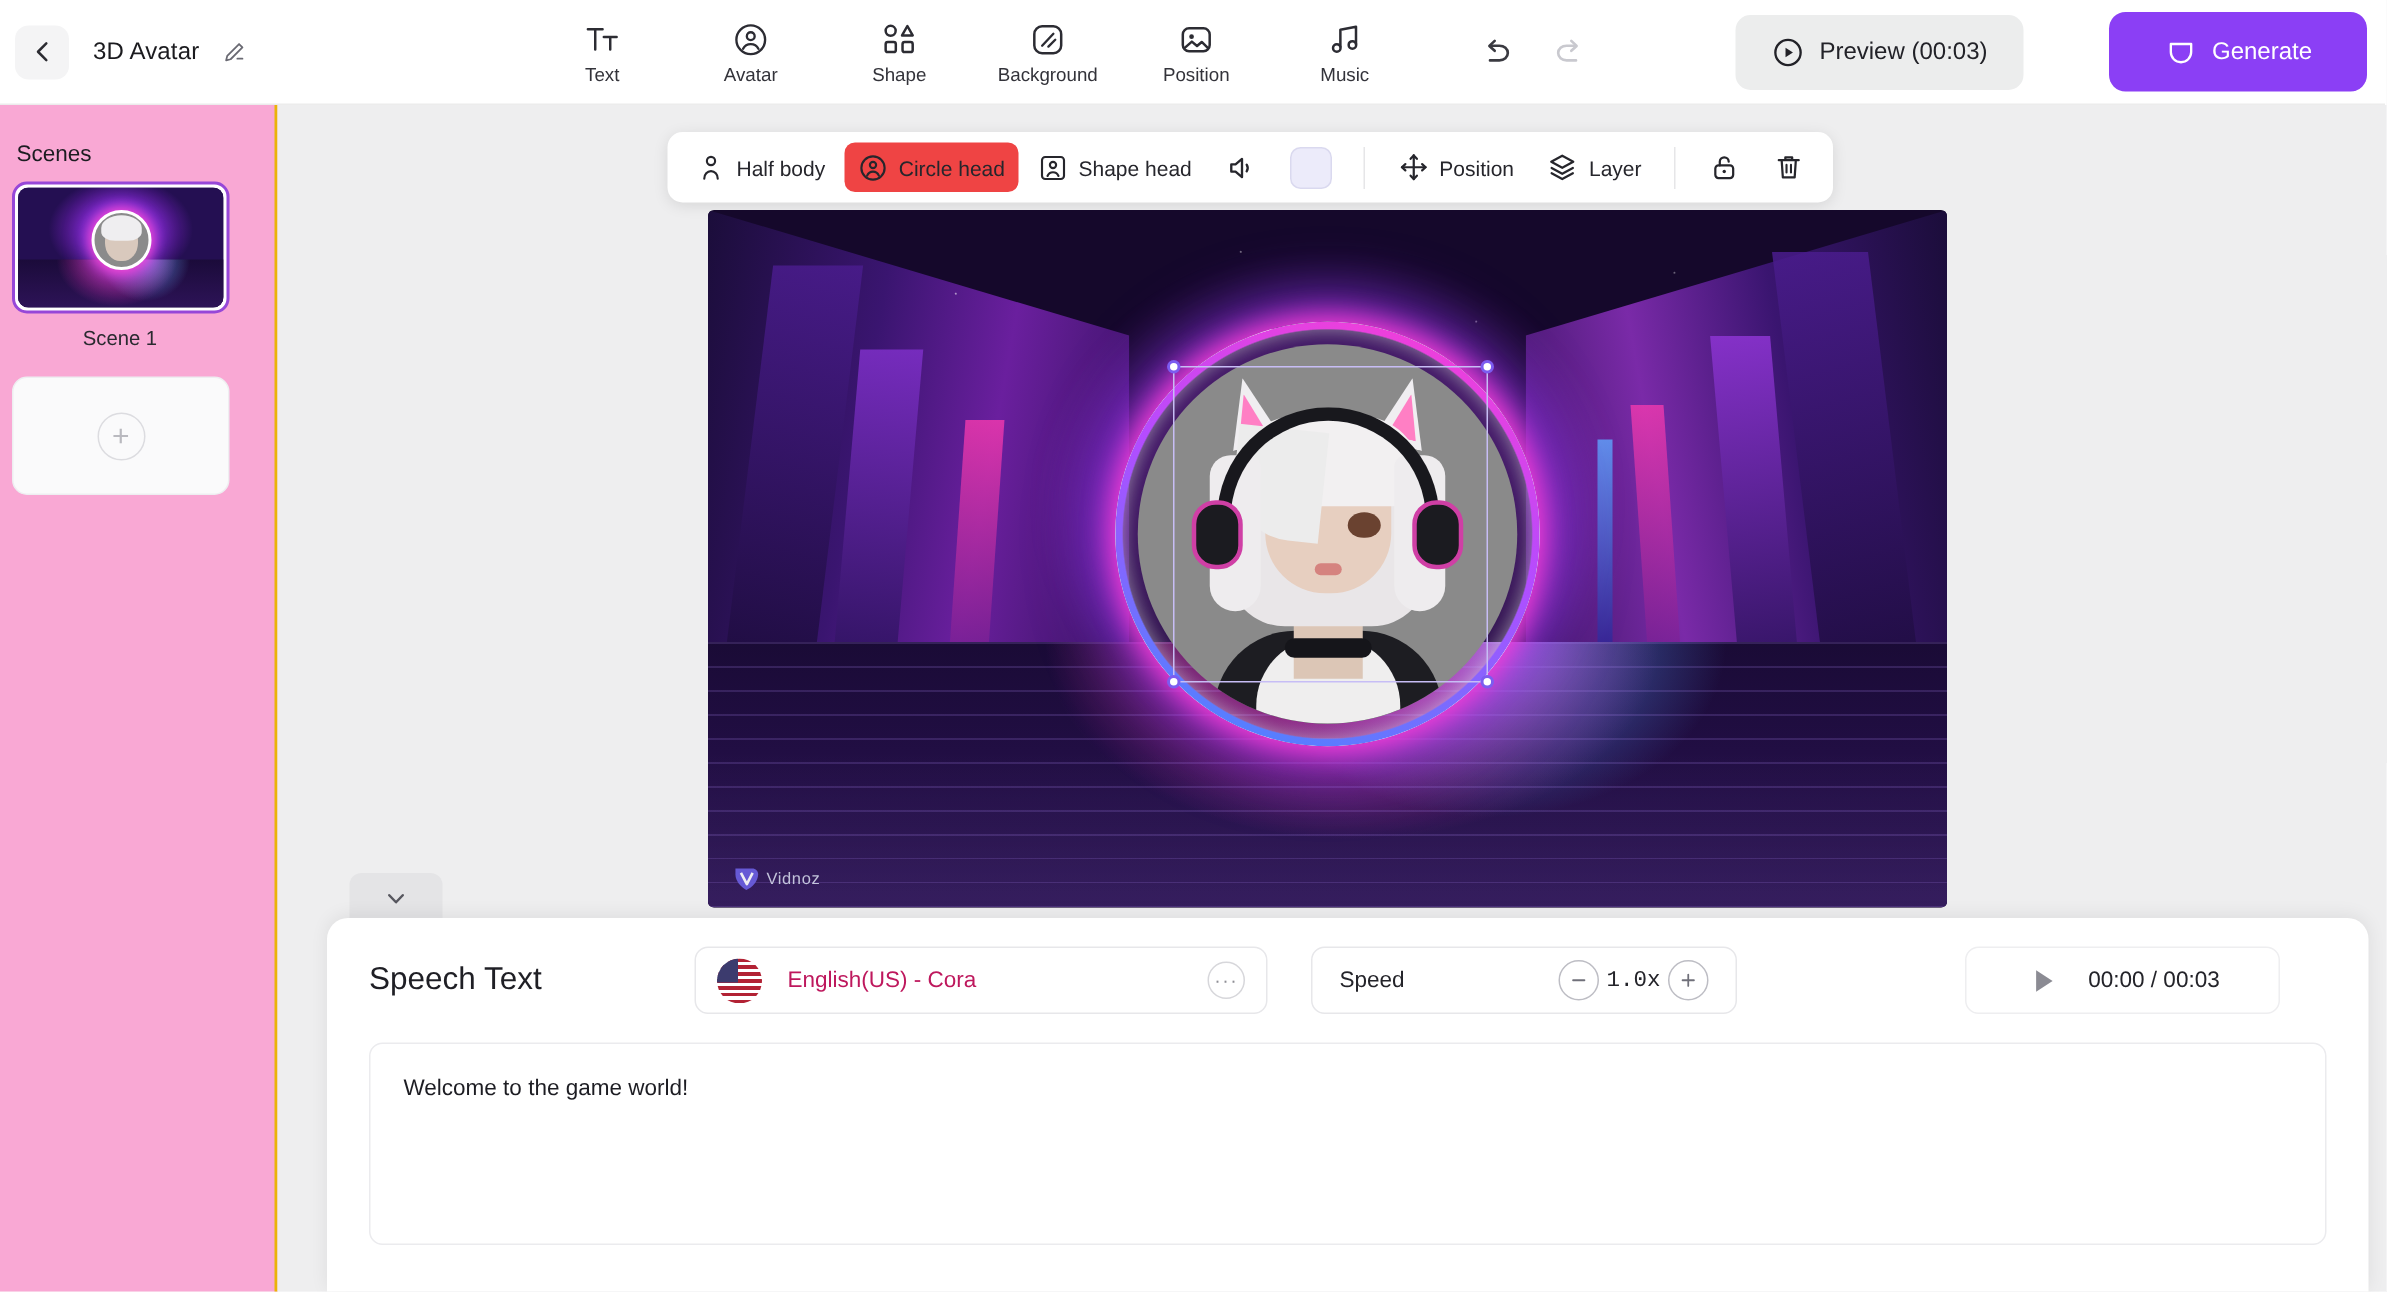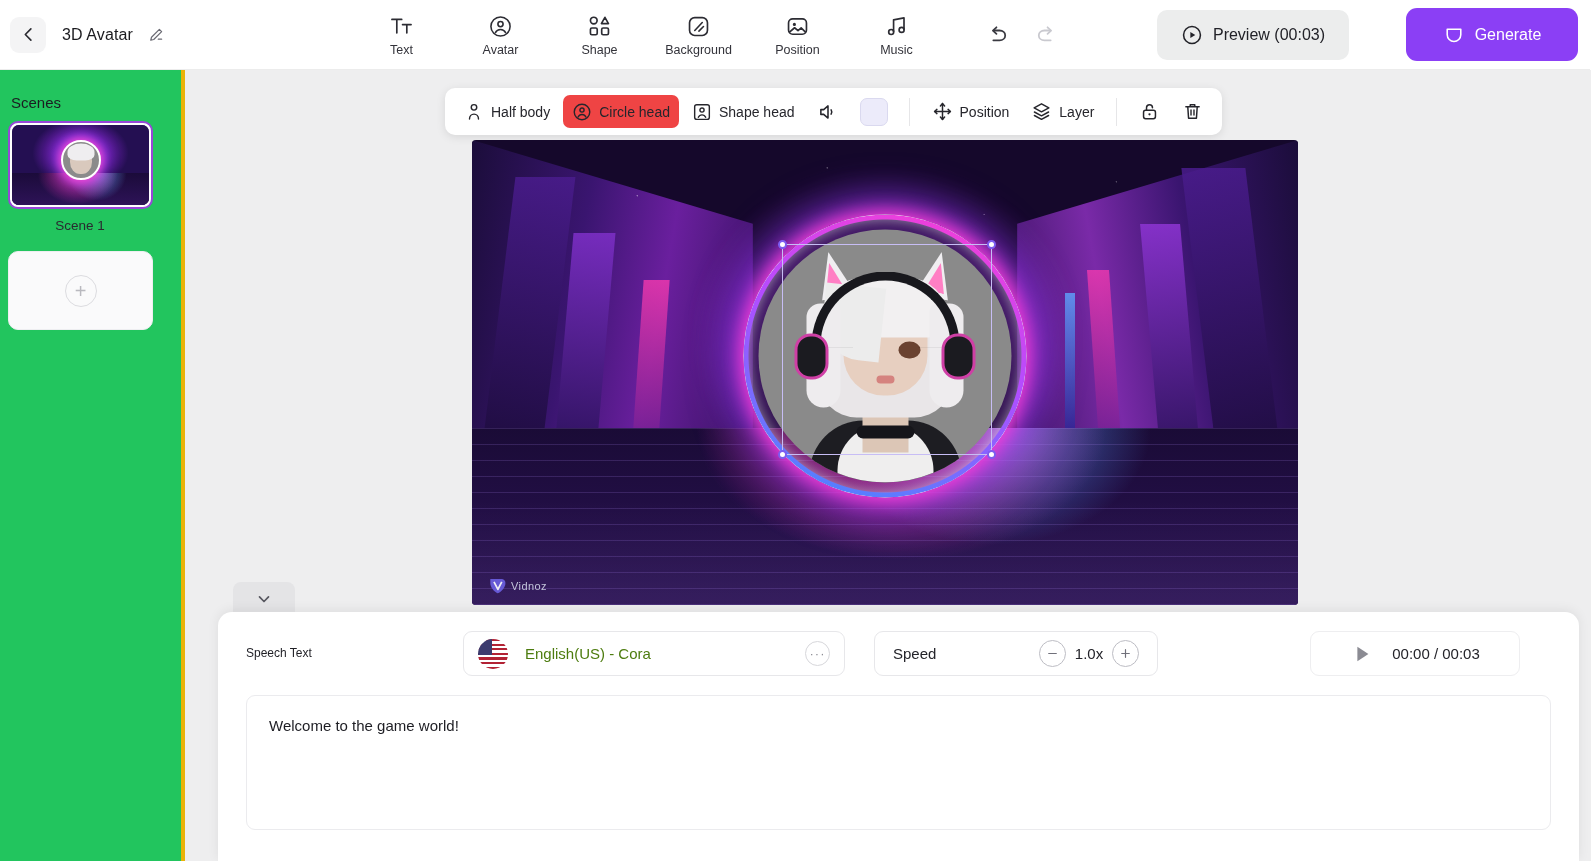--- a/index.html
+++ b/index.html
@@ -60,21 +60,21 @@
     width: 172px; height: 53px;
     background: #8b3ff5; border-radius: 11px;
     display: flex; align-items: center; justify-content: center; gap: 10px;
     cursor: pointer;
   }
   .generate-btn .txt { font-size: 16px; color: #ffffff; }
 
   
   .sidebar {
     position: absolute; left: 0; top: 70px; width: 185px; height: 791px;
-    background: #22c55e; border-right: 4px solid #eab308;
+    background: #f9a8d4; border-right: 2px solid #eab308;
     padding: 24px 0 0 0;
   }
   .scenes-title { font-size: 15px; color: #1c1c21; margin: 0 0 10px 11px; }
   .scene-thumb-wrap {
     width: 145px; height: 88px; margin-left: 8px;
     border: 2.5px solid #9747d8; border-radius: 10px;
     padding: 2px; background: #fff;
   }
   .scene-thumb {
     width: 100%; height: 100%; border-radius: 7px; overflow: hidden;
@@ -224,52 +224,52 @@
   .bottom-panel {
     position: absolute; left: 218px; top: 612px;
     width: 1361px; height: 249px;
     background: #ffffff; border-radius: 14px 14px 0 0;
     box-shadow: 0 -2px 12px rgba(0,0,0,.07);
   }
   .row-top {
     position: absolute; left: 0; top: 0; width: 100%; height: 82px;
     display: flex; align-items: center;
   }
-  .speech-label { font-size: 12px; color: #1f1f25; margin-left: 28px; }
+  .speech-label { font-size: 21px; color: #1f1f25; margin-left: 28px; }
   .voice-select {
     position: absolute; left: 245px; top: 19px;
     width: 382px; height: 45px;
     border: 1px solid #e7e7ea; border-radius: 9px;
     display: flex; align-items: center; cursor: pointer; background: #fff;
   }
   .flag {
     width: 30px; height: 30px; border-radius: 50%; margin-left: 14px;
     overflow: hidden; position: relative; flex: none;
   }
-  .voice-name { font-size: 15px; color: #4d7c0f; margin-left: 17px; }
+  .voice-name { font-size: 15px; color: #be185d; margin-left: 17px; }
   .dots-btn {
     position: absolute; right: 14px; width: 25px; height: 25px; border-radius: 50%;
     border: 1px solid #d7d7db; display: flex; align-items: center; justify-content: center;
     color: #8e8e95; font-size: 13px; letter-spacing: 1px; cursor: pointer;
     line-height: 1;
   }
   .speed-box {
     position: absolute; left: 656px; top: 19px;
     width: 284px; height: 45px;
     border: 1px solid #e7e7ea; border-radius: 9px;
     display: flex; align-items: center; background: #fff;
   }
   .speed-label { font-size: 15px; color: #24242a; margin-left: 18px; }
   .step-btn {
     width: 27px; height: 27px; border-radius: 50%; border: 1.4px solid #bdbdc4;
     display: flex; align-items: center; justify-content: center;
     color: #70707a; cursor: pointer; flex: none;
   }
   .speed-val { font-size: 15px; color: #24242a; width: 46px; text-align: center; }
-  .speed-ctrls { position: absolute; right: 18px; display: flex; align-items: center; gap: 0; }
+  .speed-ctrls { position: absolute; right: 18px; display: flex; align-items: center; gap: 0; font-family: Liberation Mono, monospace; }
   .audio-preview {
     position: absolute; left: 1092px; top: 19px;
     width: 210px; height: 45px;
     border: 1px solid #eeeef0; border-radius: 9px;
     display: flex; align-items: center; justify-content: center; gap: 18px;
     cursor: pointer; background: #fff;
   }
   .audio-time { font-size: 15px; color: #24242a; }
 
   .speech-area {

